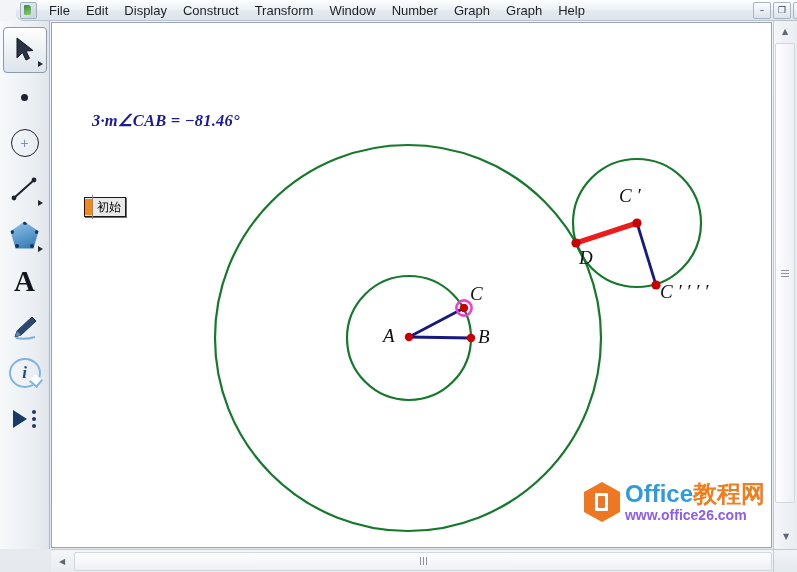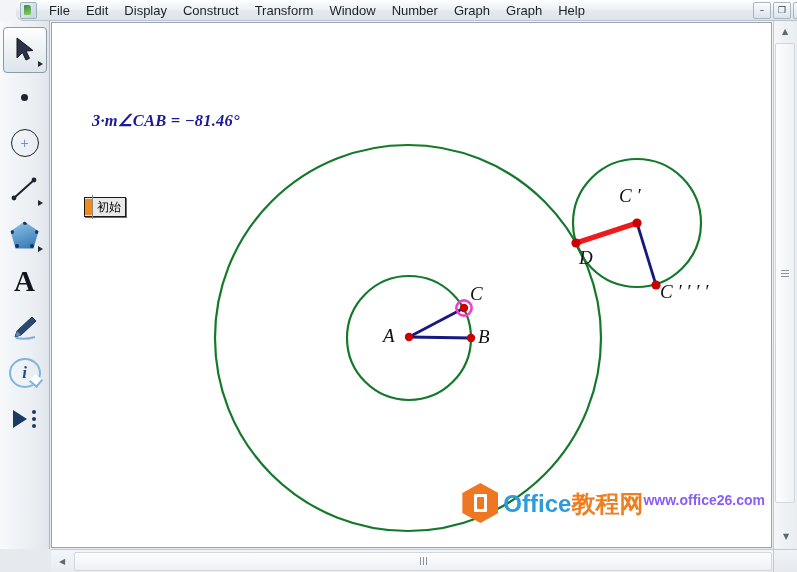--- a/index.html
+++ b/index.html
@@ -90,21 +90,21 @@
 
   #watermark{position:absolute;right:6px;bottom:24px;display:flex;align-items:center;
     gap:5px;}
   #wmlogo{width:36px;height:40px;background:#ef7722;
     clip-path:polygon(50% 0%,100% 25%,100% 75%,50% 100%,0% 75%,0% 25%);
     display:flex;align-items:center;justify-content:center;}
   #wmlogo em{display:block;width:13px;height:18px;background:#fff;border-radius:1px;
     position:relative;}
   #wmlogo em:after{content:"";position:absolute;left:3px;top:3px;width:7px;height:12px;
     background:#ef7722;border-radius:1px;}
-  #wmtext{display:flex;flex-direction:row;line-height:1;}
+  #wmtext{display:flex;flex-direction:column;line-height:1;}
   #wmtop{font-size:24px;font-weight:bold;line-height:25px;}
   #wmtop .b{color:#2e9bdc;}
   #wmtop .o{color:#f07d1e;}
   #wmurl{font-size:14px;font-weight:bold;color:#8b5cf6;line-height:16px;
     margin-top:1px;}
 
   
   #vscroll{position:absolute;right:0;top:21px;width:24px;height:528px;
     background:linear-gradient(90deg,#f4f6f8,#e9edf1);border-left:1px solid #c2c9d1;
     box-sizing:border-box;}

